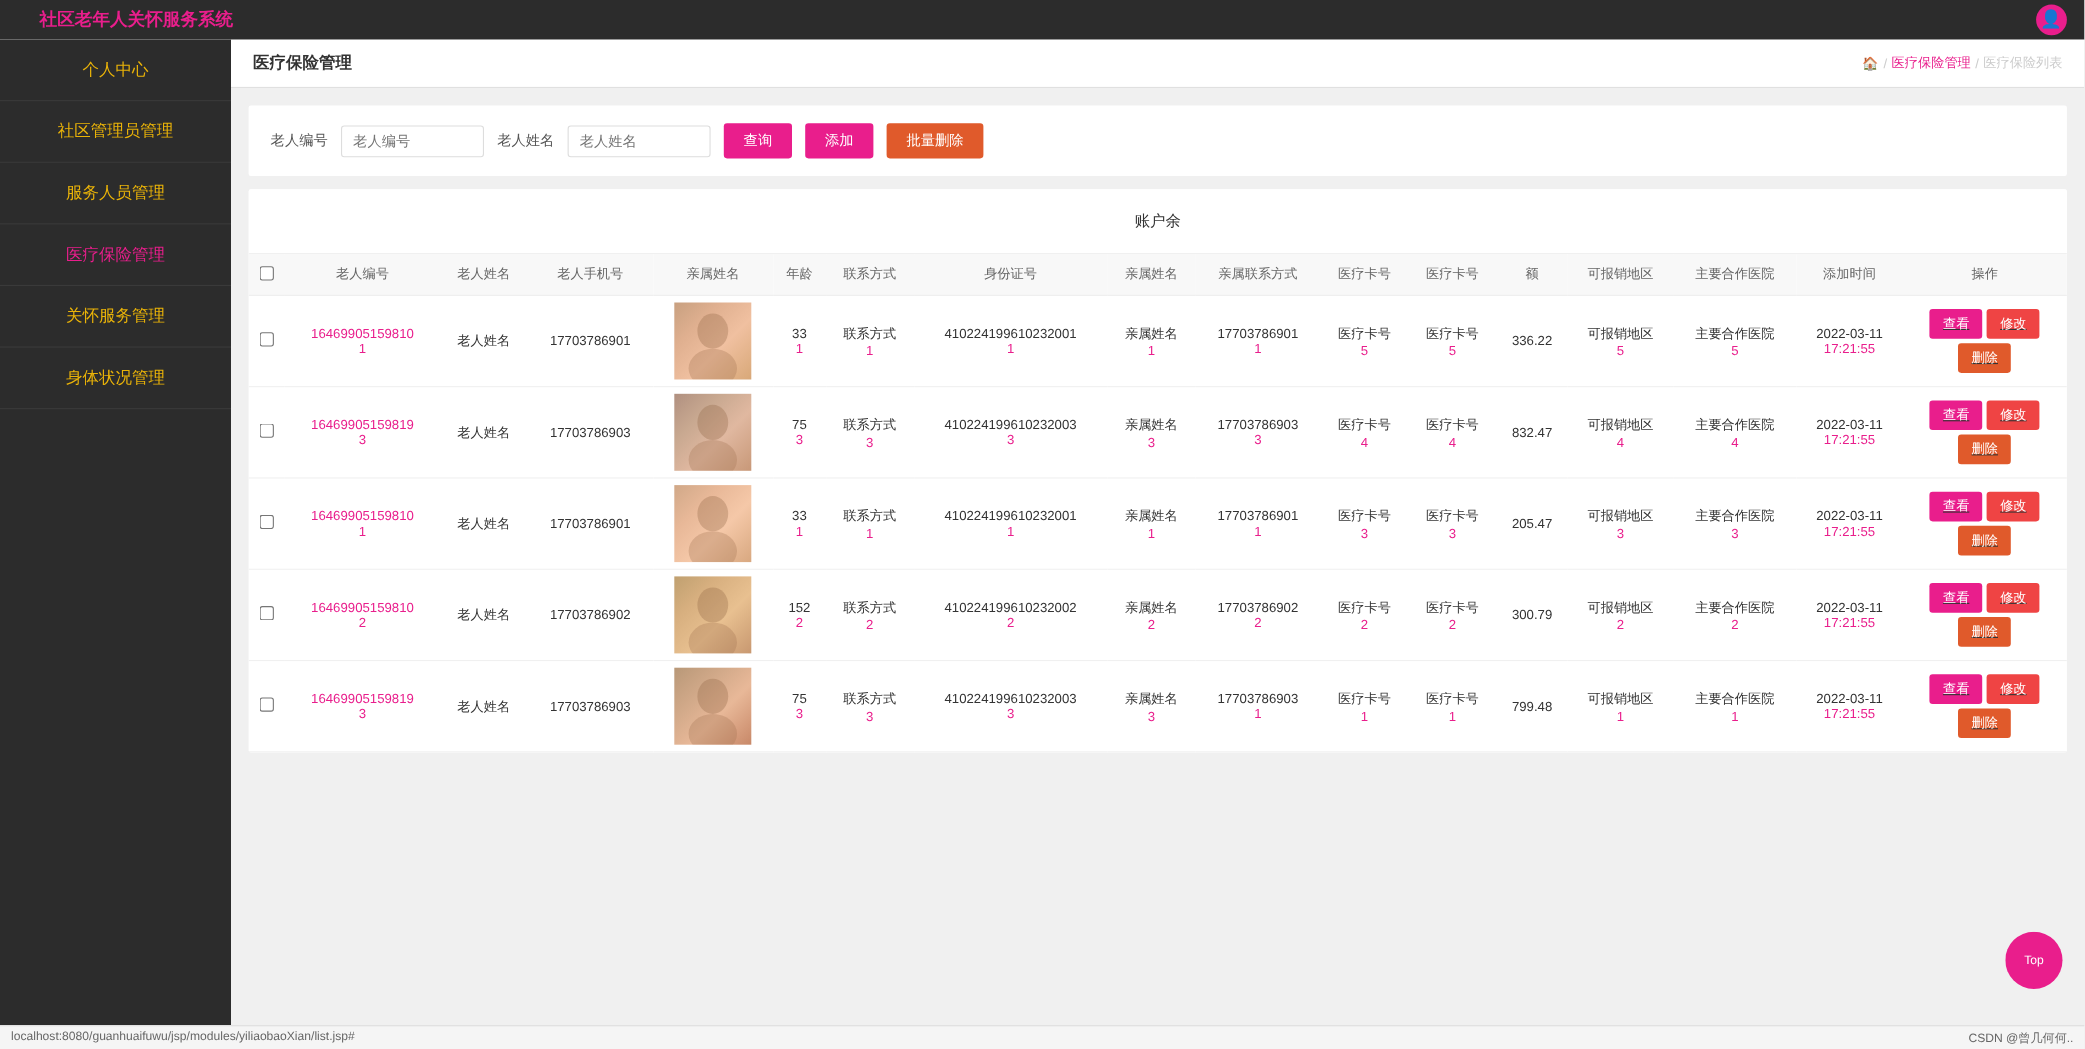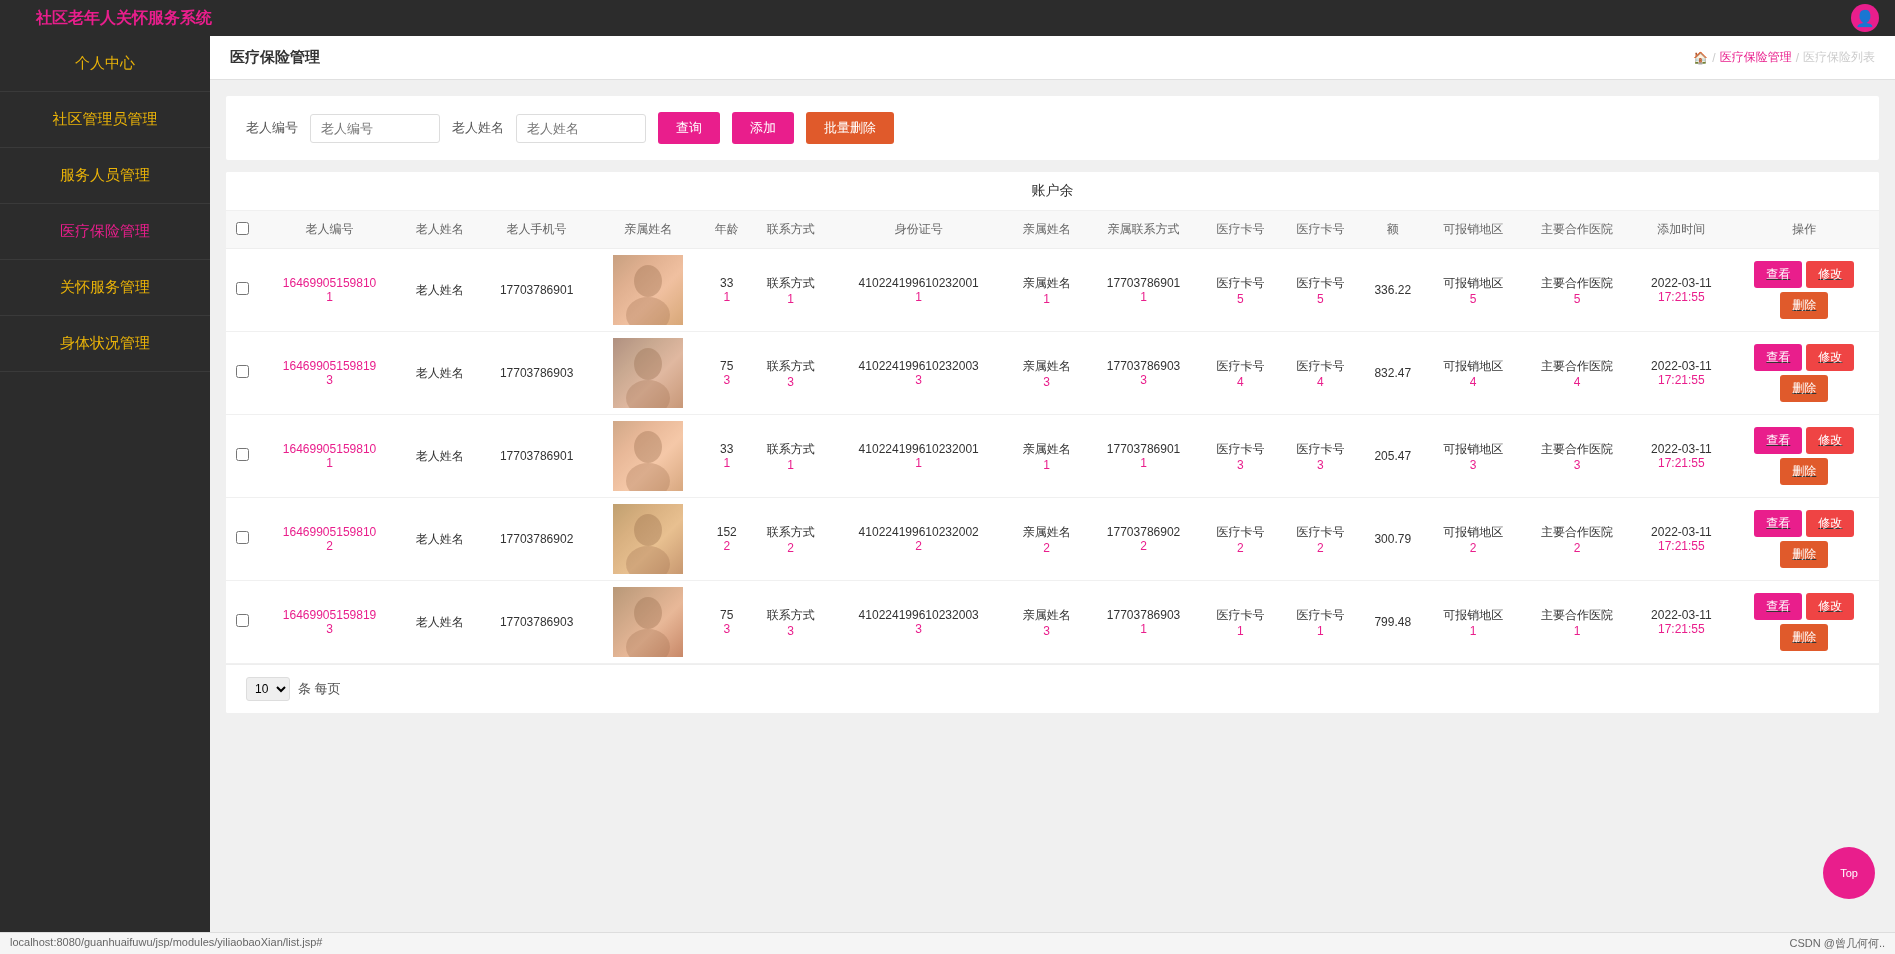--- a/index.html
+++ b/index.html
@@ -120,21 +120,21 @@
 
     
     .table-container {
       background: white;
       border-radius: 2px;
       overflow: hidden;
     }
     .account-balance-header {
       background: white;
       text-align: center;
-      padding: 10px;
+      padding: 20px;
       font-size: 14px;
       color: #333;
       border-bottom: 1px solid #f0f0f0;
     }
     table {
       width: 100%;
       border-collapse: collapse;
       font-size: 12px;
     }
     thead tr {
@@ -658,28 +658,20 @@
           <button class="btn btn-pink btn-sm">查看</button>
           <button class="btn btn-dark btn-sm">修改</button>
         </div>
         <button class="btn btn-orange btn-sm">删除</button>
       </div>
     </td>
   </tr>
             </tbody>
         </table>
 
-        <div class="pagination-bar">
-          <select class="page-select">
-            <option>10</option>
-            <option>20</option>
-            <option>50</option>
-          </select>
-          <span class="page-label">条 每页</span>
-        </div>
       </div>
 
     </div>
   </div>
 </div>
 
 <div class="back-to-top">
   <span>Top</span>
 </div>
 

